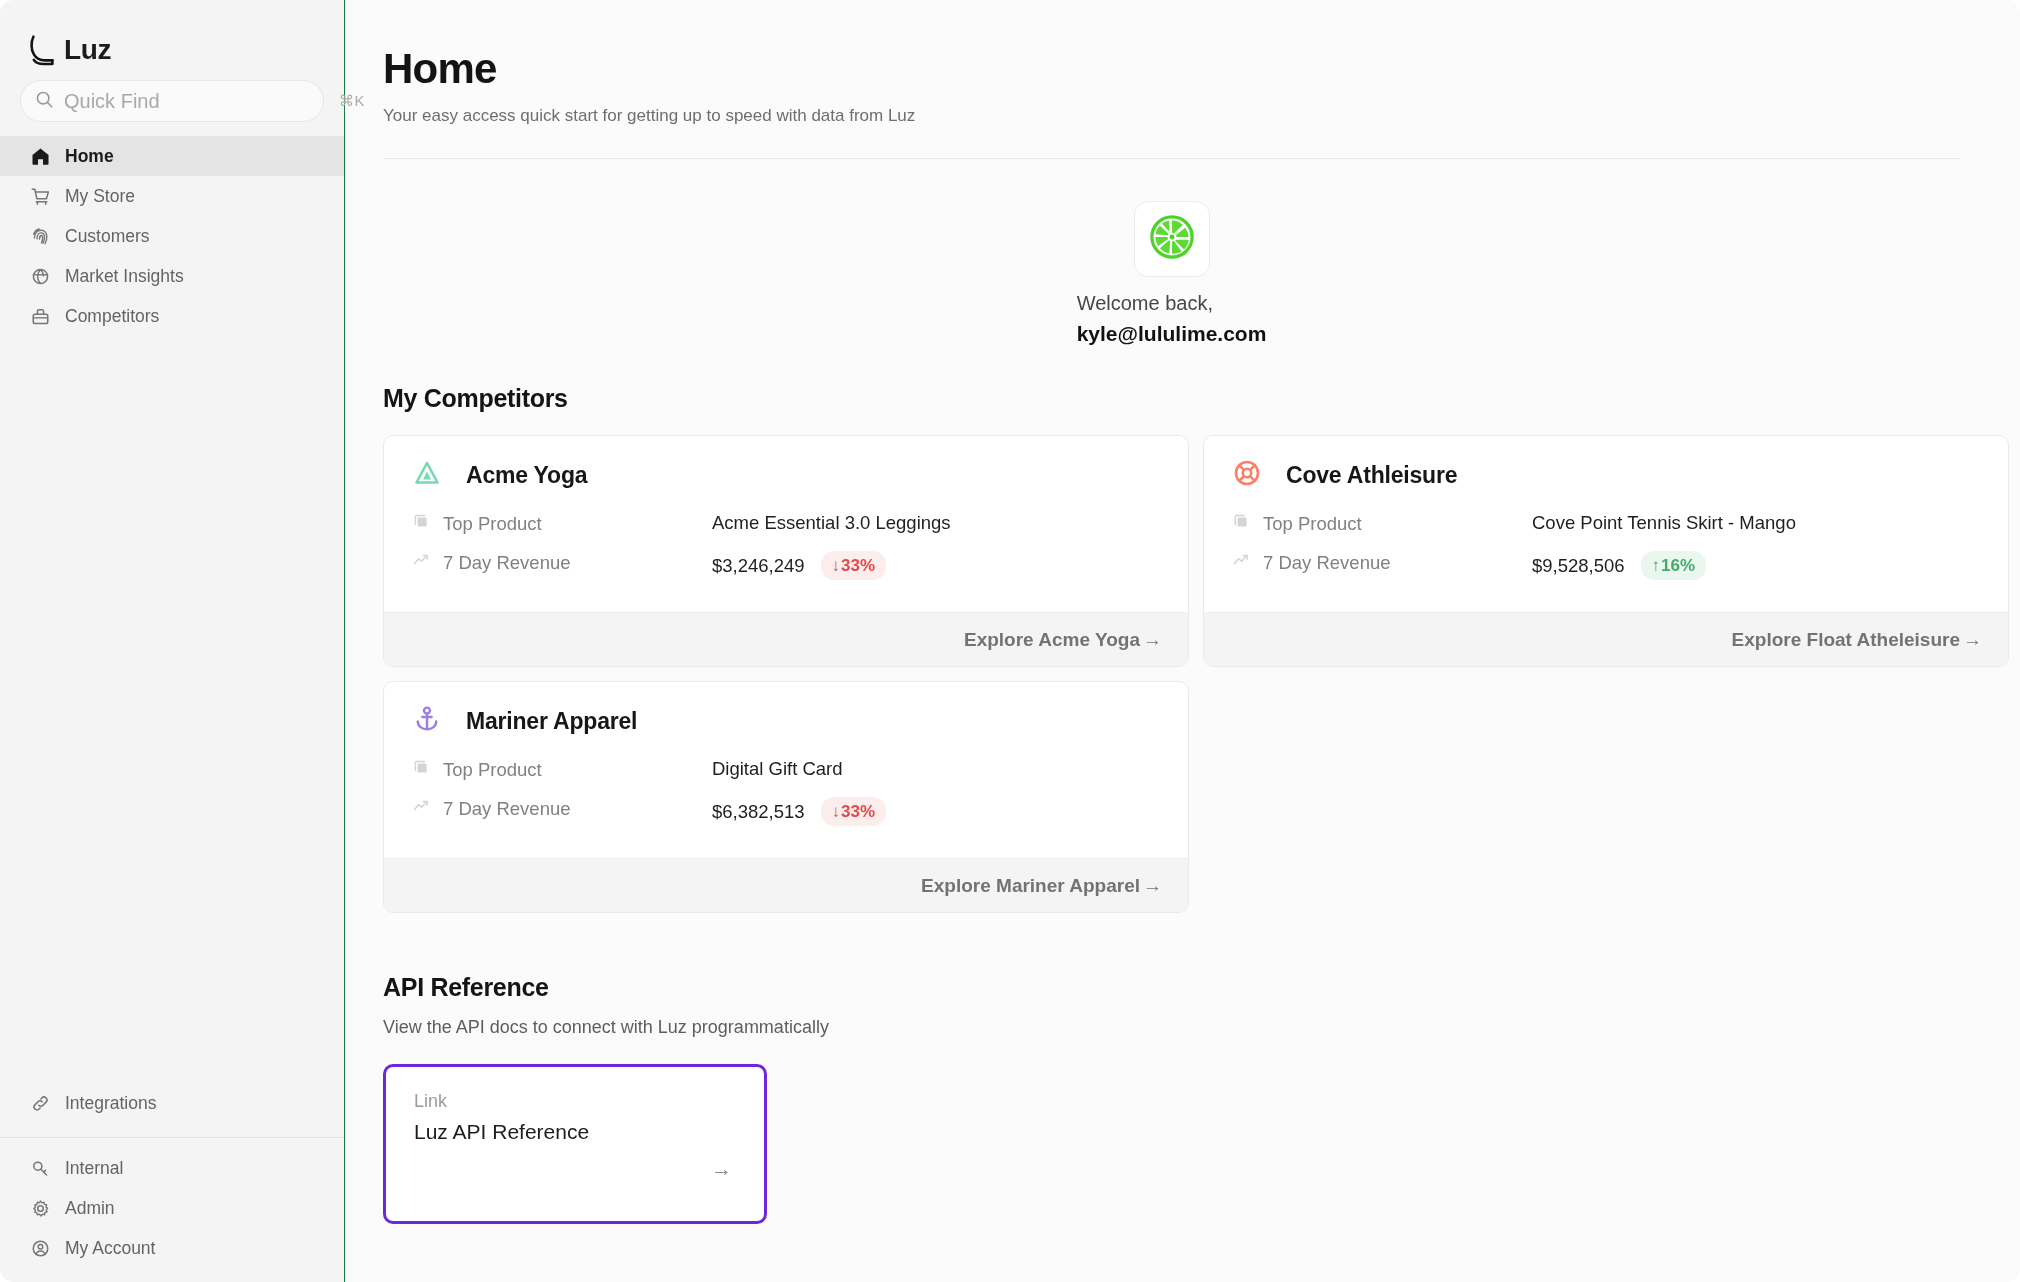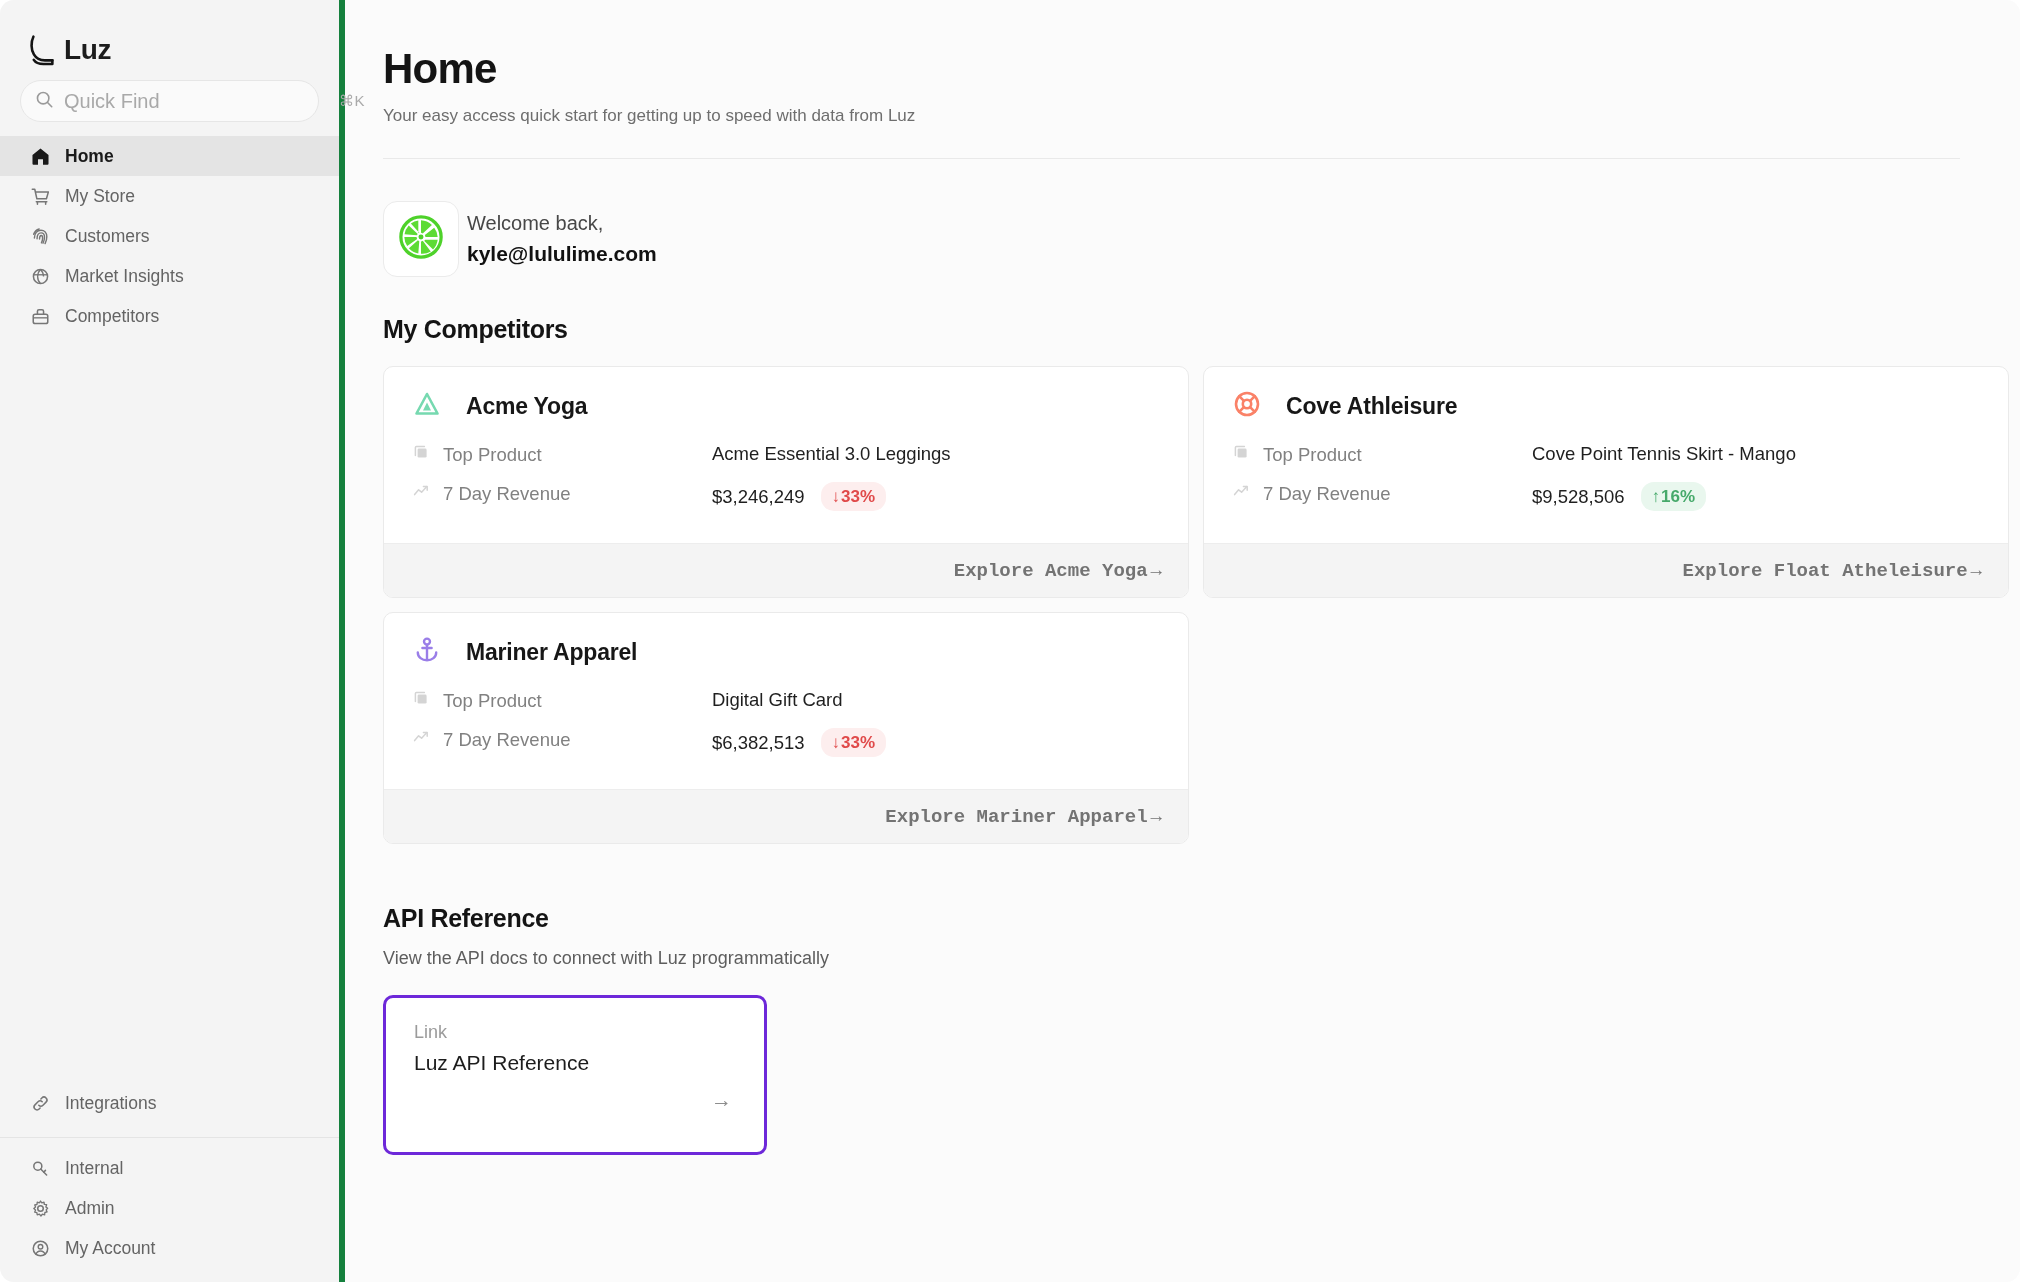--- a/index.html
+++ b/index.html
@@ -19,21 +19,21 @@
     border-radius: 14px;
     overflow: hidden;
   }
 
   
   #sidebar {
     width: 345px;
     flex: 0 0 345px;
     height: 100%;
     background: #f4f4f4;
-    border-right: 6px solid #15803d;
+    border-right: 1px solid #15803d;
     display: flex;
     flex-direction: column;
     position: relative;
   }
   .brand {
     display: flex;
     align-items: center;
     gap: 6px;
     padding: 26px 0 0 28px;
     height: 74px;
@@ -117,22 +117,23 @@
   }
   .hr {
     height: 1px;
     background: #e9e9e9;
     margin: 32px 0 0 0;
   }
 
   .welcome {
     display: flex;
     align-items: center;
-    gap: 8px;
+    gap: 15px;
     padding: 42px 0 0 0;
+    flex-direction: column;
   }
   .welcome-avatar {
     width: 76px; height: 76px;
     background: #ffffff;
     border: 1px solid #ebebeb;
     border-radius: 14px;
     display: flex; align-items: center; justify-content: center;
   }
   .welcome-text { display: flex; flex-direction: column; gap: 7px; }
   .welcome-hi { font-size: 20px; color: #474747; }
@@ -219,21 +220,20 @@
     padding: 0 26px;
     cursor: pointer;
   }
   .cc-foot .explore {
     font-size: 19px;
     color: #737373;
     font-weight: 600;
     display: inline-flex;
     align-items: center;
     gap: 3px;
-    font-family: Liberation Mono, monospace;
   }
 
   .api-title {
     font-size: 25px;
     font-weight: 700;
     color: #141414;
     letter-spacing: -0.3px;
     margin-top: 60px;
   }
   .api-sub {

